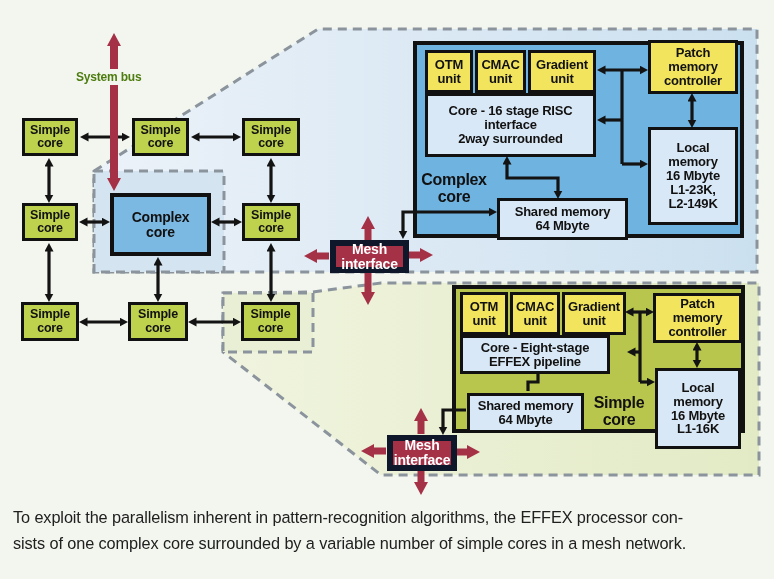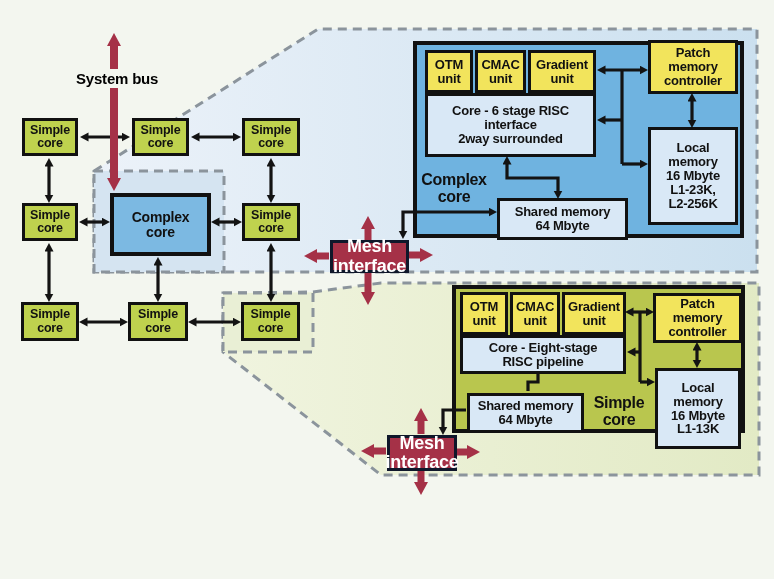--- a/index.html
+++ b/index.html
@@ -24,26 +24,26 @@
   .inner{position:absolute;box-sizing:border-box;border:4px solid #111;z-index:2;}
   .inner-blue{background:#6fb3e0;}
   .inner-olive{background:#b9c64e;}
   .unit{background:#f2e45c;border:3px solid #111;font-size:13px;z-index:4;}
   .mem{background:#d9e8f6;border:3px solid #111;font-size:13px;z-index:4;}
   .freelabel{
     position:absolute;z-index:4;display:flex;flex-direction:column;align-items:center;justify-content:center;
     font-weight:bold;color:#111;font-size:16px;line-height:1.05;letter-spacing:-0.3px;text-align:center;
   }
   .mesh{
-    background:#a53147;border:3px solid #0f172a;color:#fff;font-size:18px;z-index:5;justify-content:center;
+    background:#a53147;border:6px solid #0f172a;color:#fff;font-size:14px;z-index:5;justify-content:center;
   }
   .sysbus{
     position:absolute;left:72px;top:69px;z-index:7;
     background:#f3f6ef;padding:1px 4px;
-    font-weight:bold;font-size:15px;color:#000000;letter-spacing:-0.2px;
+    font-weight:bold;font-size:12px;color:#4d7c0f;letter-spacing:-0.2px;
   }
   .caption{
     position:absolute;left:13px;top:505px;width:754px;z-index:3;
     font-size:16.3px;line-height:1.58;color:#202020;letter-spacing:-0.1px;
   }
 </style>
 </head>
 <body>
 
 <div class="stage">
@@ -111,35 +111,35 @@
   </div>
   <div class="box unit" style="left:475px;top:50px;width:51px;height:43px;">
     <span>CMAC</span>
     <span>unit</span>
   </div>
   <div class="box unit" style="left:528px;top:50px;width:68px;height:43px;">
     <span>Gradient</span>
     <span>unit</span>
   </div>
   <div class="box mem" style="left:425px;top:93px;width:171px;height:64px;">
-    <span>Core - 6 stage RISC</span>
+    <span>Core - 16 stage RISC</span>
     <span>interface</span>
     <span>2way surrounded</span>
   </div>
   <div class="box unit" style="left:648px;top:40px;width:90px;height:54px;">
     <span>Patch</span>
     <span>memory</span>
     <span>controller</span>
   </div>
   <div class="box mem" style="left:648px;top:127px;width:90px;height:98px;">
     <span>Local</span>
     <span>memory</span>
     <span>16 Mbyte</span>
     <span>L1-23K,</span>
-    <span>L2-256K</span>
+    <span>L2-149K</span>
   </div>
   <div class="box mem" style="left:497px;top:198px;width:131px;height:42px;">
     <span>Shared memory</span>
     <span>64 Mbyte</span>
   </div>
   <div class="freelabel" style="left:411px;top:167px;width:86px;height:44px;">
     <span>Complex</span>
     <span>core</span>
   </div>
   <div class="box mesh" style="left:330px;top:240px;width:79px;height:33px;">
@@ -153,34 +153,34 @@
     <span>unit</span>
   </div>
   <div class="box unit" style="left:510px;top:292px;width:50px;height:43px;">
     <span>CMAC</span>
     <span>unit</span>
   </div>
   <div class="box unit" style="left:562px;top:292px;width:64px;height:43px;">
     <span>Gradient</span>
     <span>unit</span>
   </div>
-  <div class="box mem" style="left:460px;top:335px;width:166px;height:39px;">
+  <div class="box mem" style="left:460px;top:335px;width:150px;height:39px;">
     <span>Core - Eight-stage</span>
-    <span>RISC pipeline</span>
+    <span>EFFEX pipeline</span>
   </div>
   <div class="box unit" style="left:653px;top:293px;width:89px;height:50px;">
     <span>Patch</span>
     <span>memory</span>
     <span>controller</span>
   </div>
   <div class="box mem" style="left:655px;top:368px;width:86px;height:81px;">
     <span>Local</span>
     <span>memory</span>
     <span>16 Mbyte</span>
-    <span>L1-13K</span>
+    <span>L1-16K</span>
   </div>
   <div class="box mem" style="left:467px;top:393px;width:117px;height:40px;">
     <span>Shared memory</span>
     <span>64 Mbyte</span>
   </div>
   <div class="freelabel" style="left:586px;top:392px;width:66px;height:40px;">
     <span>Simple</span>
     <span>core</span>
   </div>
   <div class="box mesh" style="left:387px;top:435px;width:70px;height:36px;">
@@ -242,14 +242,18 @@
     </g>
 
     <g stroke="#a53147" stroke-width="7">
       <line x1="421" y1="434" x2="421" y2="419" marker-end="url(#mr)"></line>
       <line x1="421" y1="471" x2="421" y2="484" marker-end="url(#mr)"></line>
       <line x1="386" y1="451" x2="372" y2="451" marker-end="url(#mr)"></line>
       <line x1="457" y1="452" x2="469" y2="452" marker-end="url(#mr)"></line>
     </g>
   </svg>
 
+  <div class="caption">
+    <span style="display:block">To exploit the parallelism inherent in pattern-recognition algorithms, the EFFEX processor con-</span>
+    <span style="display:block">sists of one complex core surrounded by a variable number of simple cores in a mesh network.</span>
+  </div>
 
 </div>
 
 </body></html>

